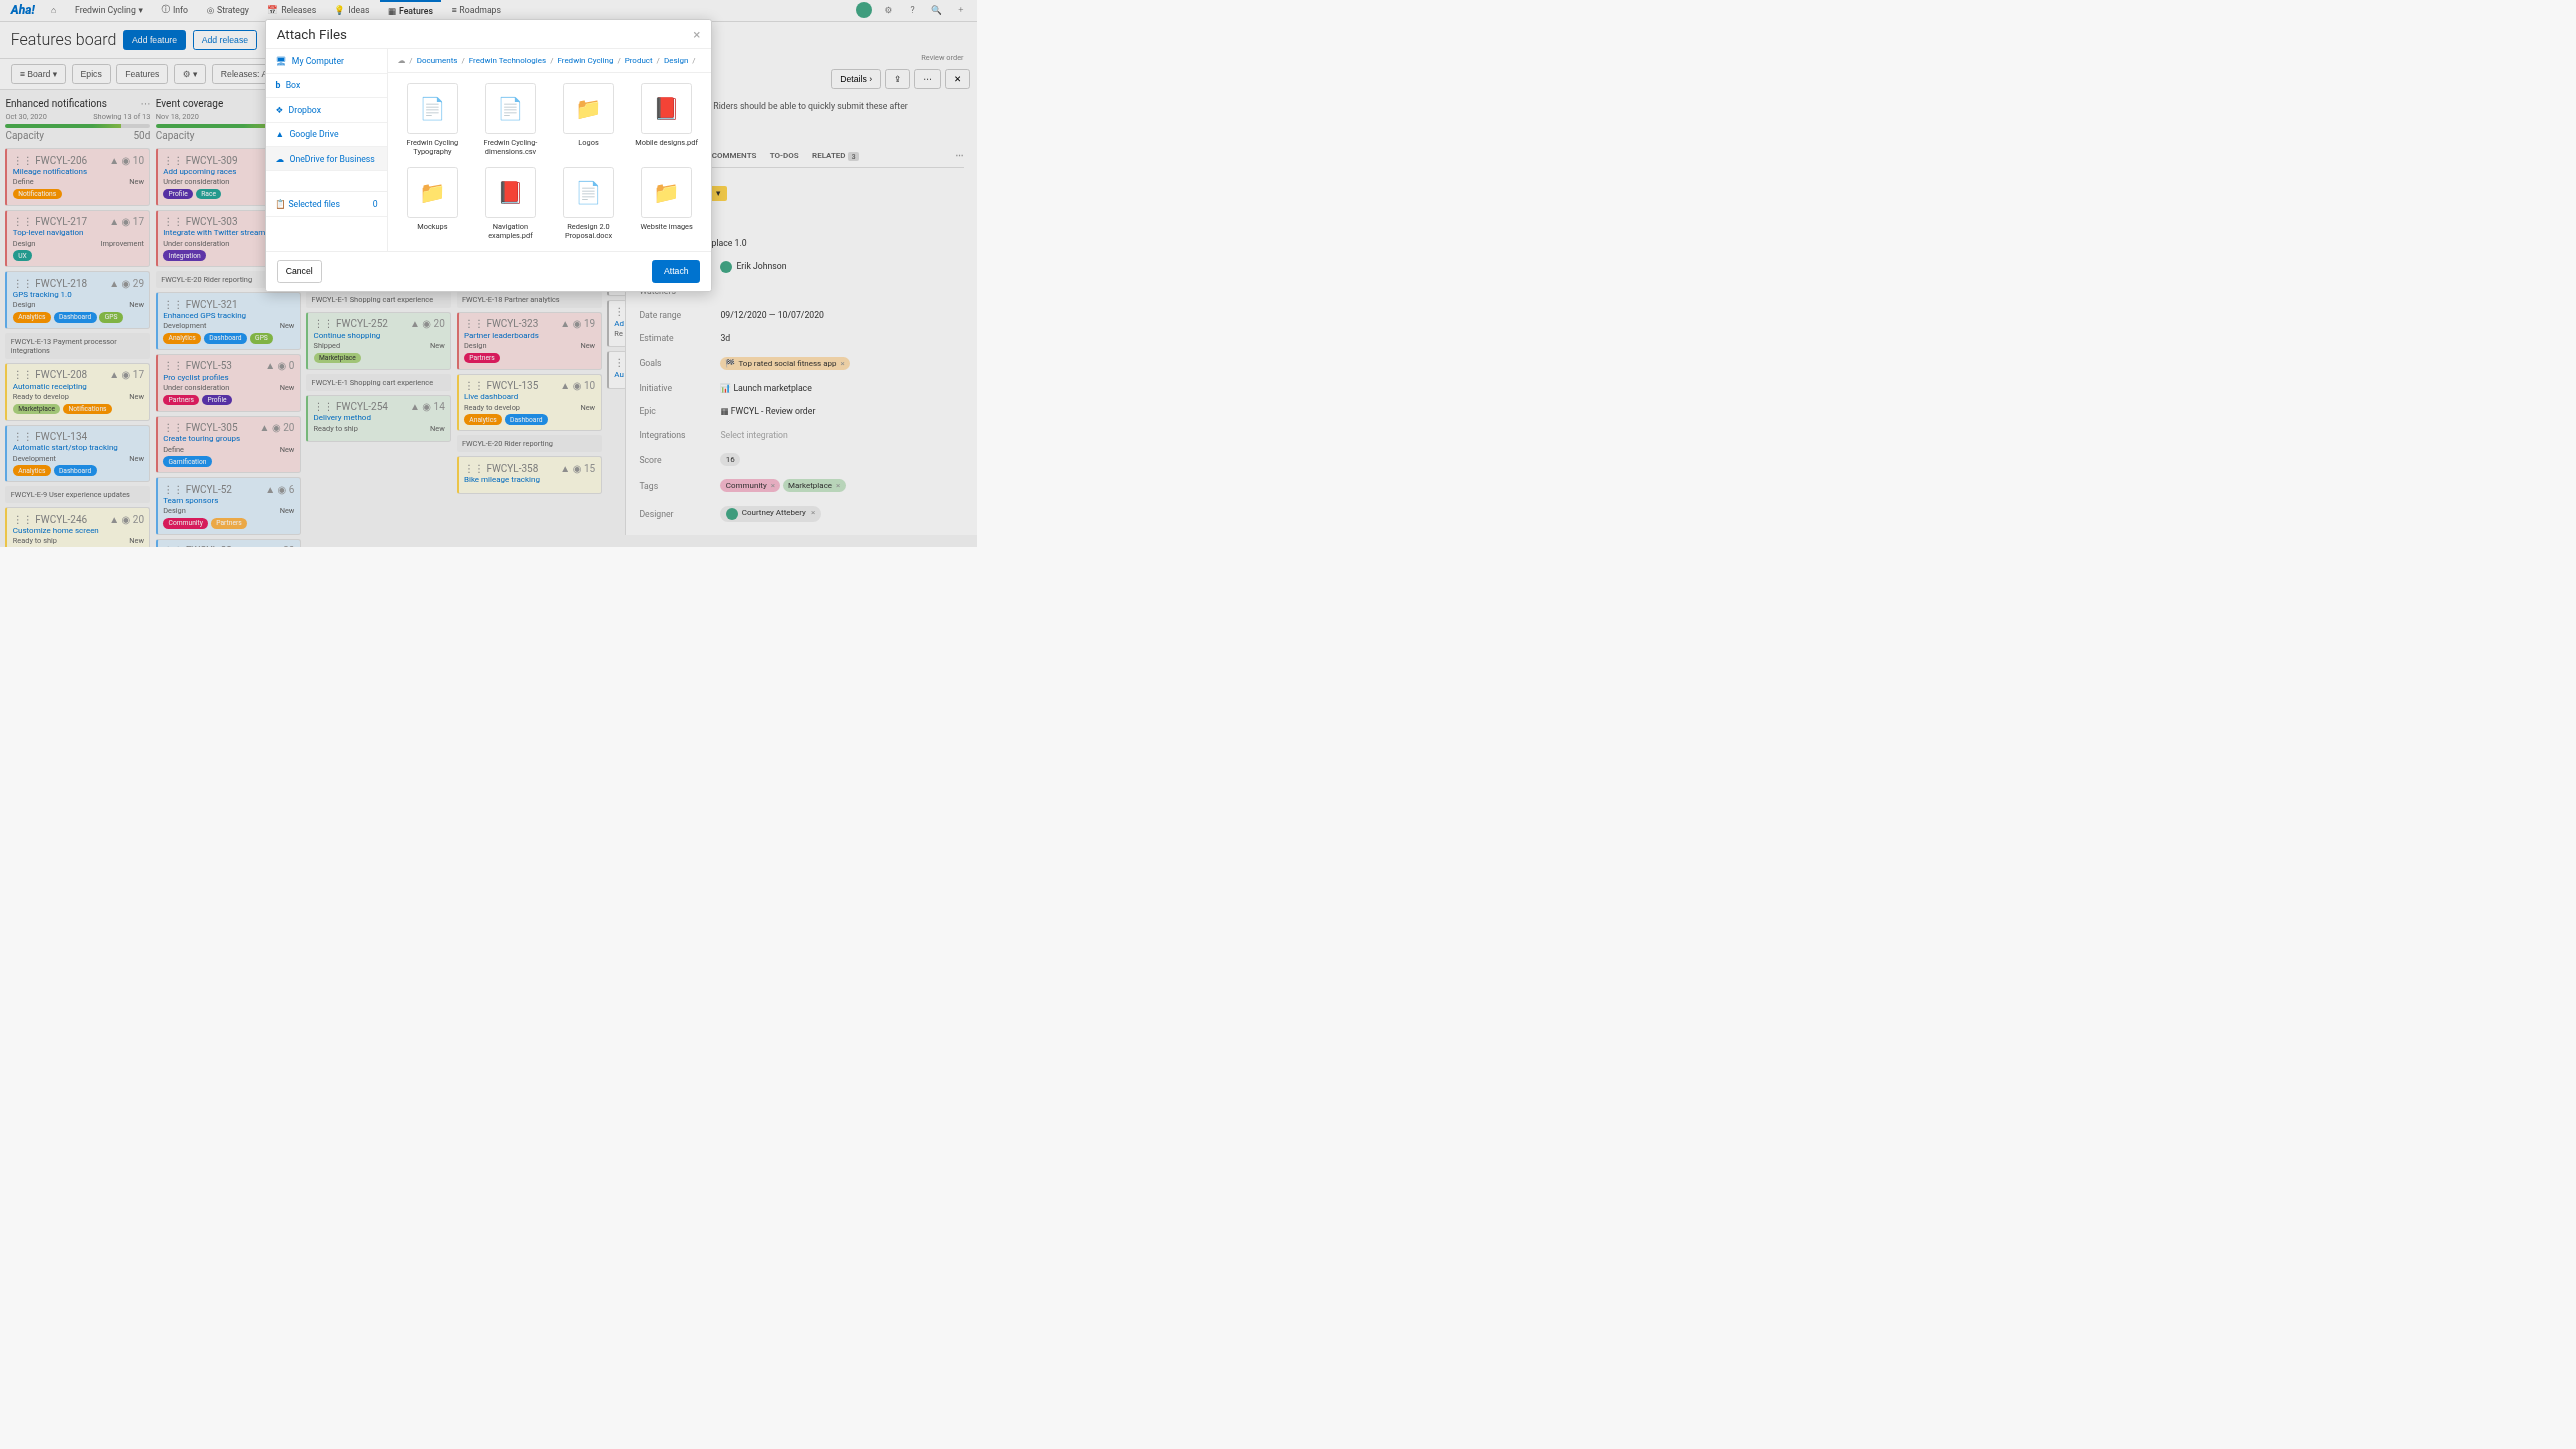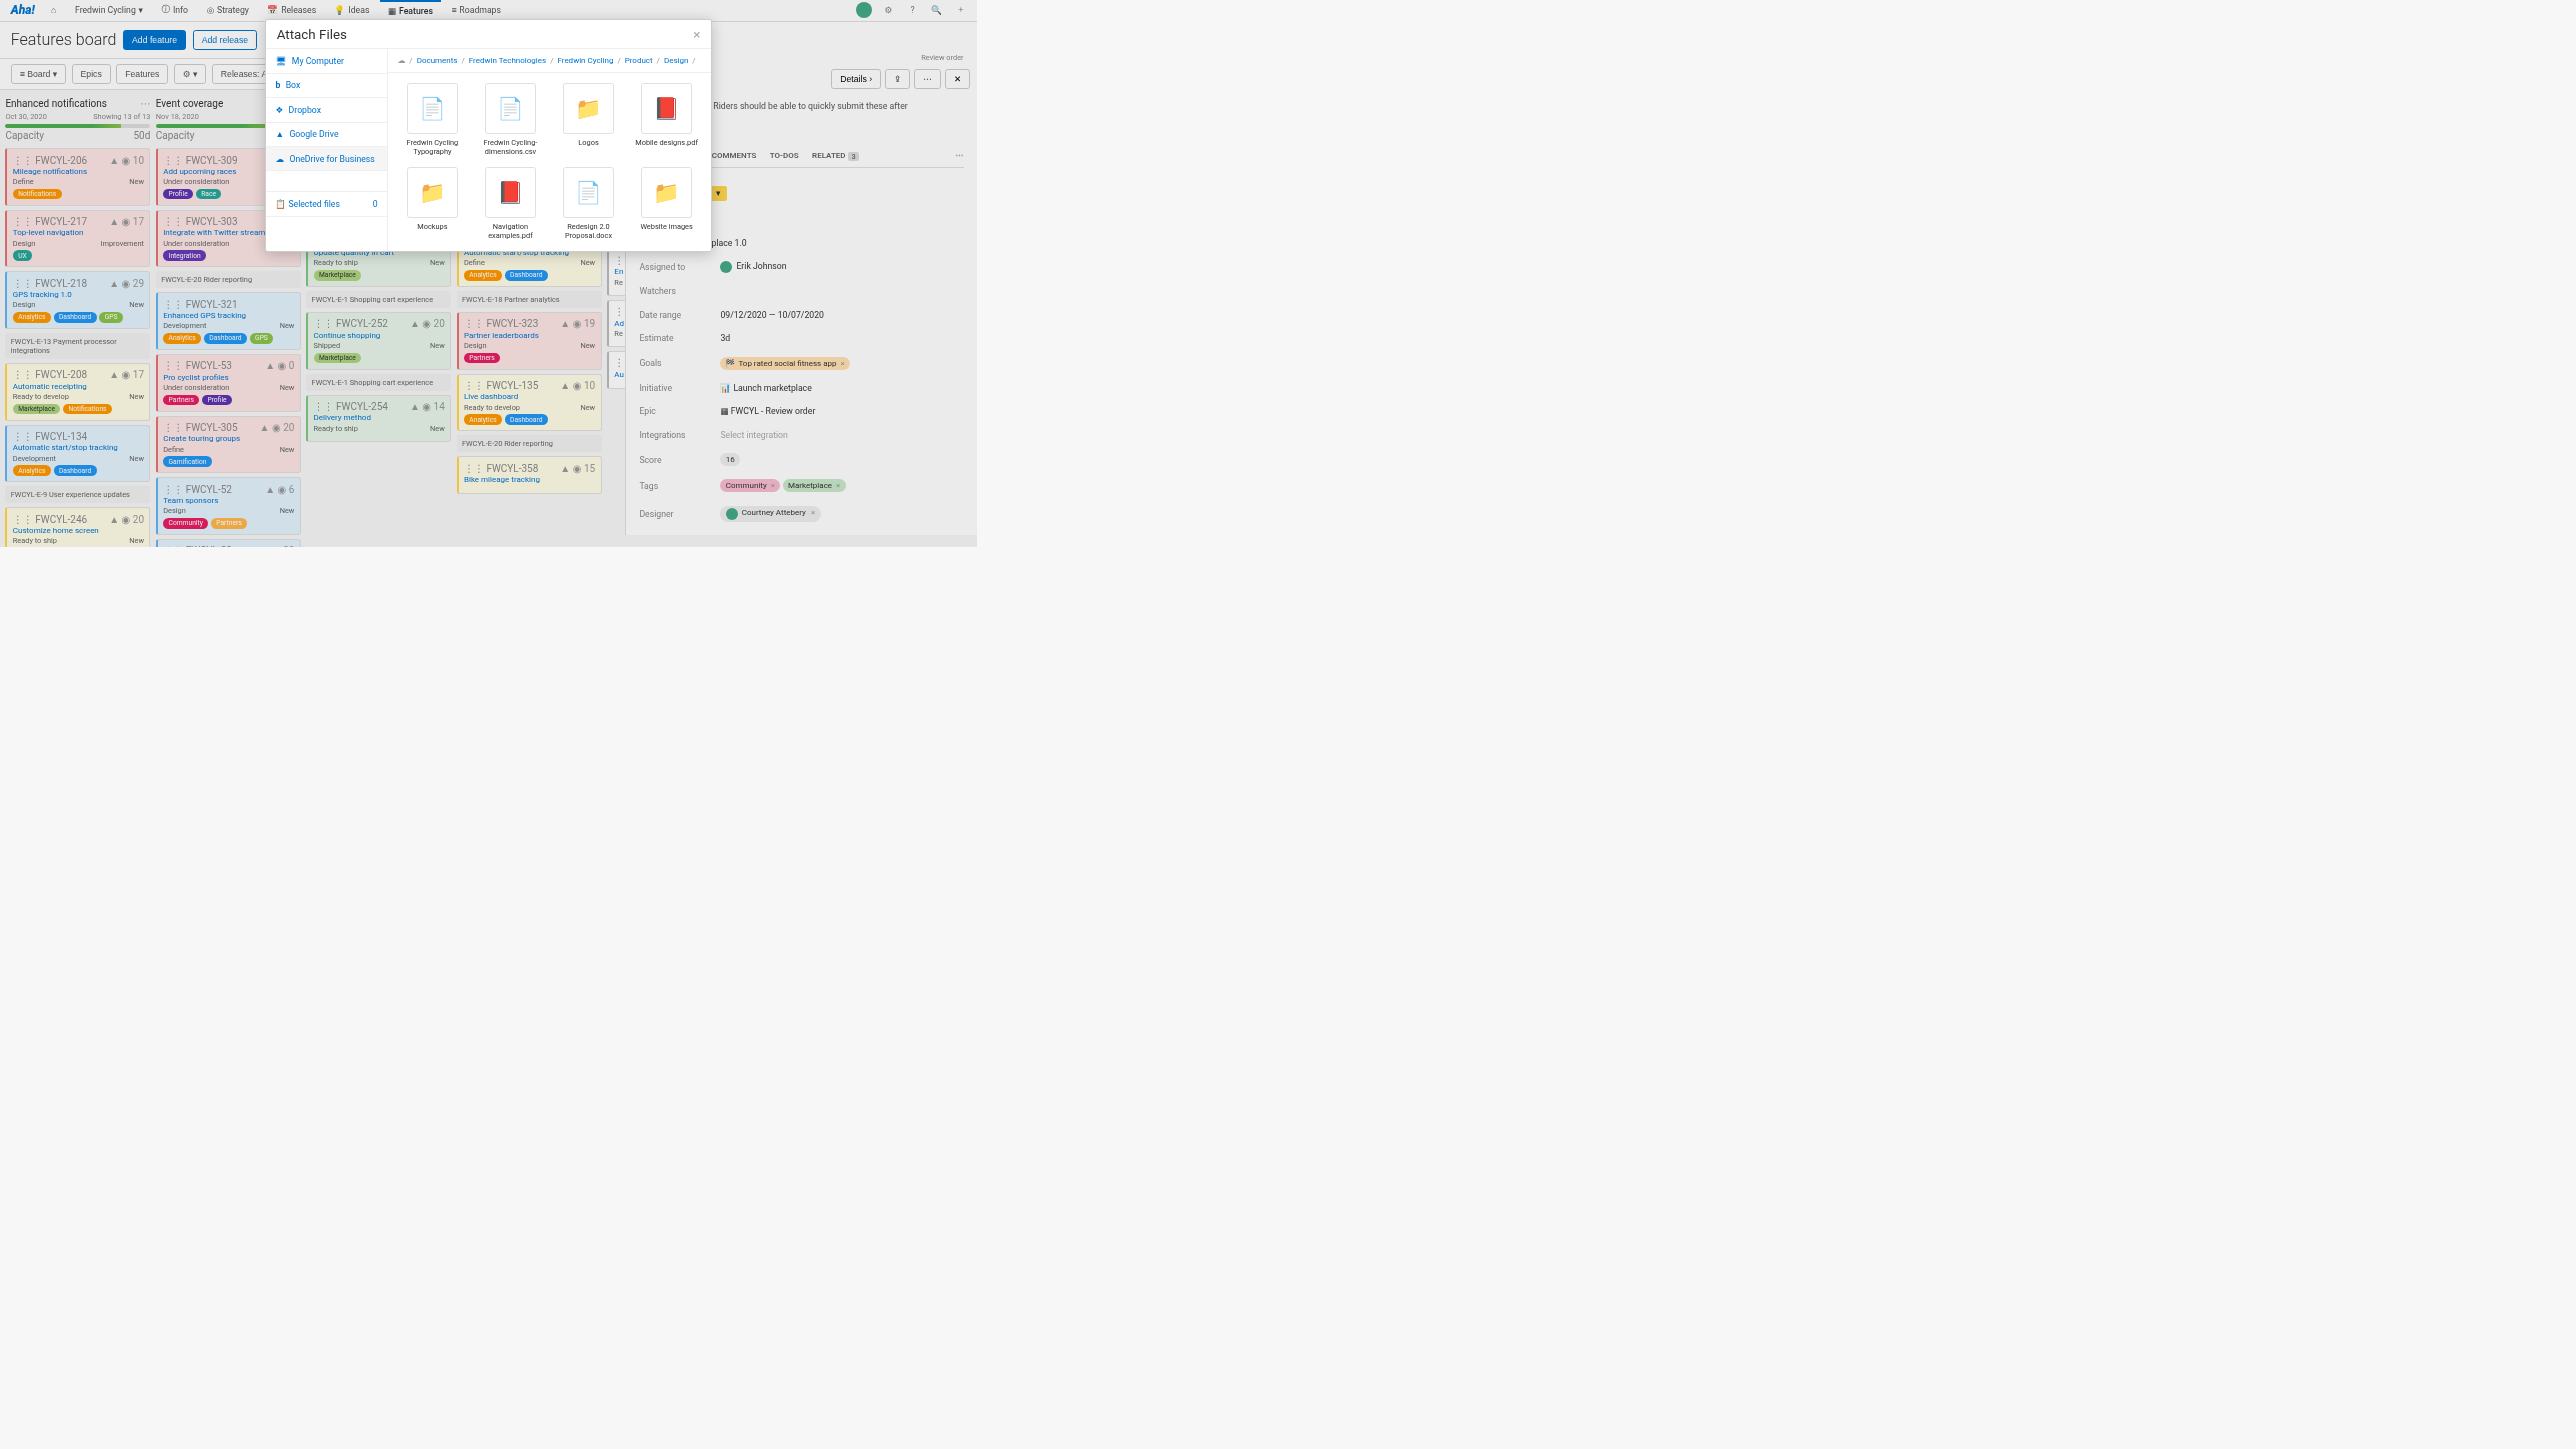--- a/index.html
+++ b/index.html
@@ -731,15 +731,19 @@
               <div class="file-thumb">📄</div>
               <div class="file-name">Redesign 2.0 Proposal.docx</div>
             </div>
             <div class="file">
               <div class="file-thumb">📁</div>
               <div class="file-name">Website images</div>
             </div>
           </div>
       </div>
     </div>
+    <div class="modal-footer">
+      <button class="btn">Cancel</button>
+      <button class="btn btn-blue">Attach</button>
+    </div>
   </div>
 </div>
 
 
 </body></html>

